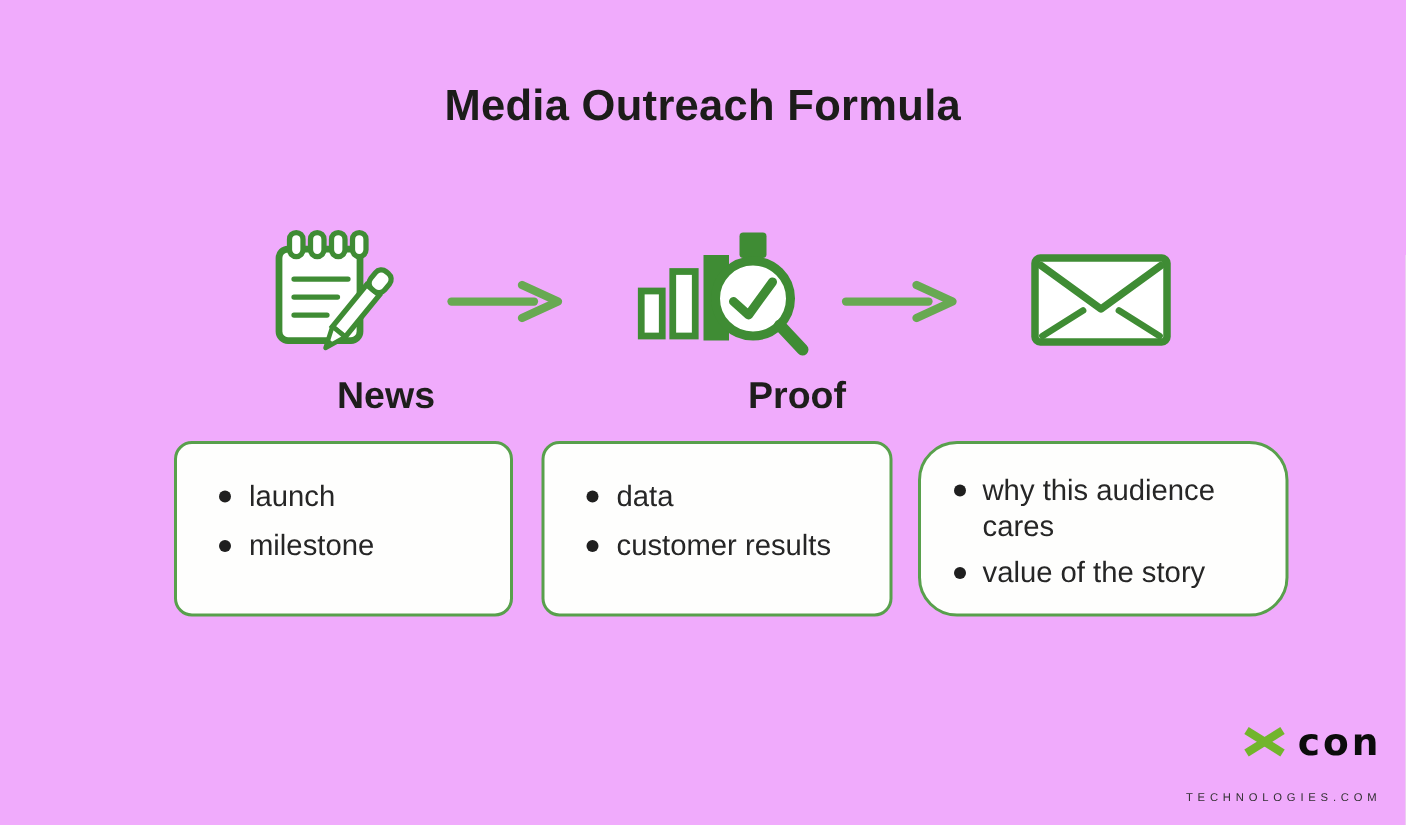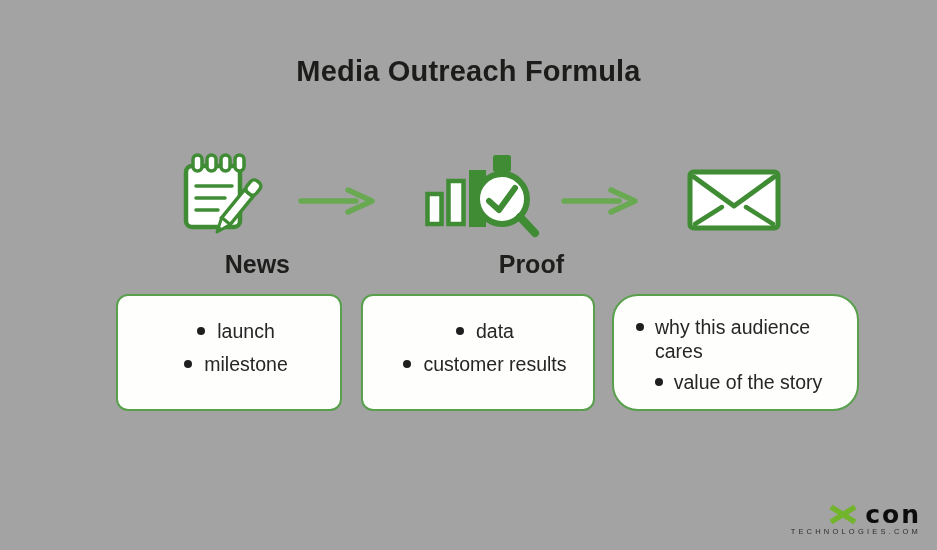--- a/index.html
+++ b/index.html
@@ -1,17 +1,17 @@
 <!DOCTYPE html>
 <html><head>
 <meta charset="utf-8">
 <style>
   html,body{margin:0;padding:0;background:#e9e9e9;}
   #canvas{
-    position:relative;width:937px;height:550px;background:#a3a3a3;
+    position:relative;width:937px;height:550px;background:#f0abfc;
     font-family:"Liberation Sans",sans-serif;overflow:hidden;margin:0 auto;
   }
   .title{
     position:absolute;top:55px;left:0;width:100%;text-align:center;
     font-size:29px;font-weight:700;color:#1c1c1a;letter-spacing:.2px;margin:0;
   }
   .icon{position:absolute;}
   .icon-notepad{left:182px;top:150px;width:86px;height:88px;}
   .icon-proof{left:422px;top:150px;width:122px;height:94px;}
   .icon-envelope{left:687px;top:169px;width:94px;height:62px;}
@@ -29,38 +29,38 @@
     position:absolute;top:294px;height:117px;box-sizing:border-box;
     border:2px solid #58a04c;border-radius:12px;background:#fefefd;
   }
   .box-1{left:116px;width:226px;}
   .box-2{left:361px;width:234px;}
   .box-3{left:612px;width:247px;border-radius:26px;}
   .box ul{list-style:none;margin:0;padding:22px 14px 0 28px;}
   .box-3 ul{padding:19px 16px 0 22px;}
   .box li{
     display:flex;gap:12px;align-items:flex-start;
-    font-size:19.5px;line-height:26px;color:#262626;margin-bottom:7px;justify-content:center;
+    font-size:19.5px;line-height:26px;color:#262626;margin-bottom:7px;
   }
   .box-3 li{line-height:24px;margin-bottom:7px;gap:11px;}
   .dot{
     width:8px;height:8px;border-radius:50%;background:#1f1f1f;
     margin-top:9px;flex-shrink:0;
   }
   .box-3 .dot{margin-top:8px;}
   .logo{
     position:absolute;right:16px;bottom:14px;text-align:right;
   }
   .logo-row{display:flex;align-items:center;justify-content:flex-end;gap:7px;}
   .logo-con{
     font-family:"DejaVu Sans",sans-serif;font-size:25px;font-weight:800;
     letter-spacing:2px;color:#0c0c0c;line-height:1;
   }
   .logo-sub{
-    font-size:7.5px;letter-spacing:3.2px;color:#2f2f2f;margin-top:0;
+    font-size:7.5px;letter-spacing:3.2px;color:#2f2f2f;margin-top:20px;
     font-family:"Liberation Sans",sans-serif;white-space:nowrap;
   }
   svg{display:block;}
 </style>
 </head>
 <body>
 
 <div id="canvas">
 
   <h1 class="title">Media Outreach Formula</h1>

